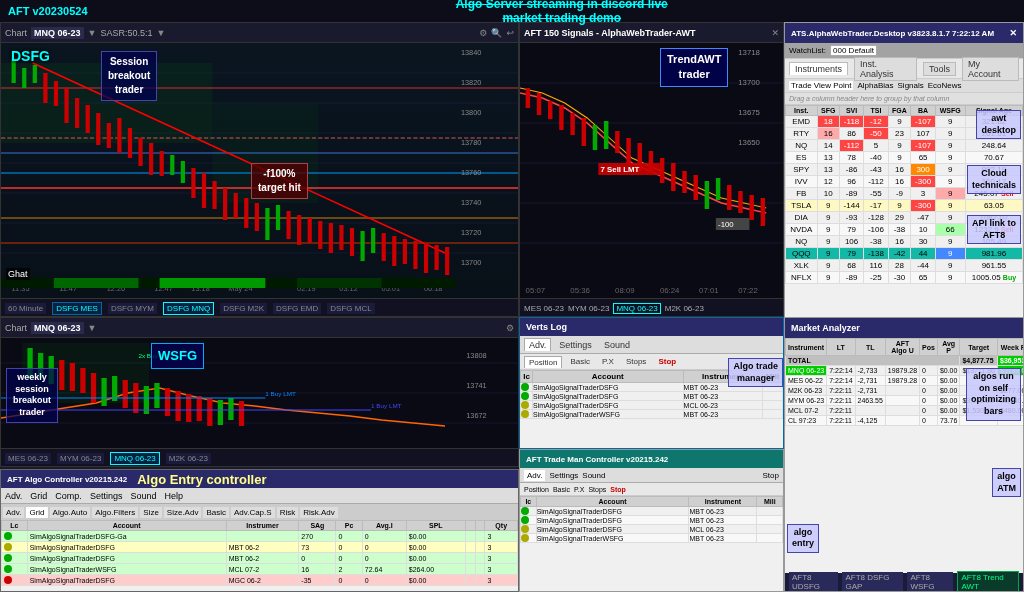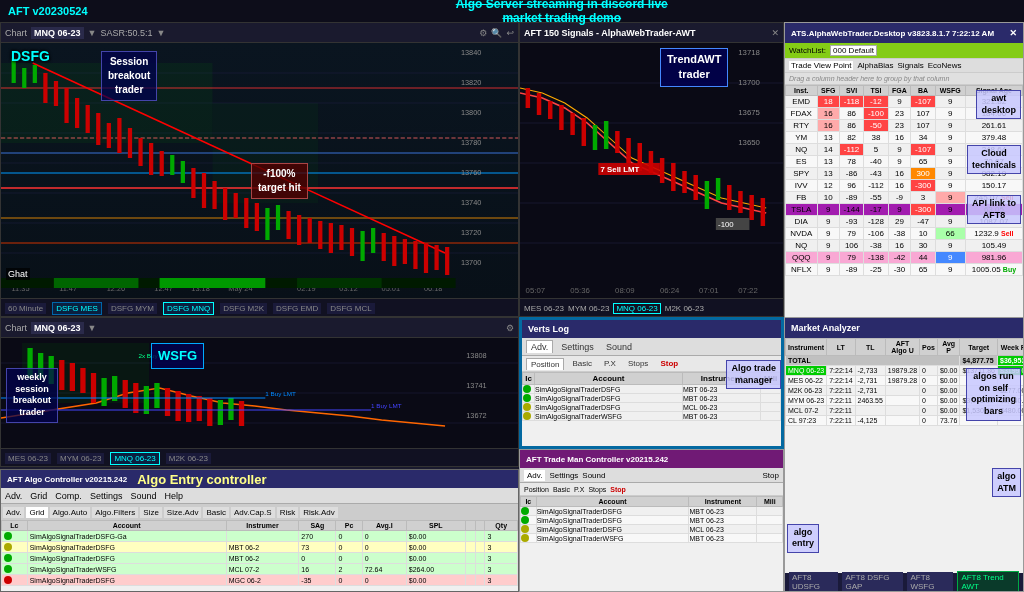--- a/index.html
+++ b/index.html
@@ -369,21 +369,21 @@
     .ae-row-green { background: #ccffcc; }
 
     
     .verts-log {
       position: absolute;
       top: 295px;
       left: 519px;
       width: 265px;
       height: 132px;
       background: #f0f0f0;
-      border: 3px solid #0369a1;
+      border: 1px solid #0369a1;
       overflow: hidden;
     }
     .vl-header {
       height: 18px;
       background: #2a2a6a;
       color: #fff;
       font-size: 9px;
       font-weight: bold;
       display: flex;
       align-items: center;
@@ -774,23 +774,29 @@
     <div class="algo-annotation" style="top:40px; right:0; font-size:9px;">
       Algo trade<br>manager
     </div>
   </div>
 
   <div class="awt-desktop" style="position:absolute; top:0; left:784px; width:240px; height:303px; overflow:hidden;">
     <div class="awt-desktop-header">
       <span style="font-size:8px;">ATS.AlphaWebTrader.Desktop v3823.8.1.7 7:22:12 AM</span>
       <span style="cursor:pointer;">✕</span>
     </div>
-    <div style="background:#84cc16; height:16px; display:flex; align-items:center; padding:0 4px; gap:4px; border-bottom:1px solid #ccc;">
+    <div style="background:#a3a3a3; height:16px; display:flex; align-items:center; padding:0 4px; gap:4px; border-bottom:1px solid #ccc;">
       <span style="font-size:8px;">WatchList:</span>
       <span style="font-size:8px; border:1px solid #aaa; padding:0 2px; background:#fff;">000 Default</span>
+    </div>
+    <div class="awt-desktop-toolbar">
+      <span class="awt-tab active">Instruments</span>
+      <span class="awt-tab">Inst. Analysis</span>
+      <span class="awt-tab">Tools</span>
+      <span class="awt-tab">My Account</span>
     </div>
     <div style="background:#ddd; height:14px; display:flex; align-items:center; padding:0 4px; gap:4px; border-bottom:1px solid #ccc;">
       <span style="font-size:8px; padding:0 2px; background:#fff; cursor:pointer;">Trade View Point</span>
       <span style="font-size:8px; cursor:pointer;">AlphaBias</span>
       <span style="font-size:8px; cursor:pointer;">Signals</span>
       <span style="font-size:8px; cursor:pointer;">EcoNews</span>
     </div>
     <div style="background:#e0e0e0; height:12px; display:flex; align-items:center; padding:0 4px; font-size:7px; border-bottom:1px solid #ccc;">
       <span style="color:#888; font-style:italic;">Drag a column header here to group by that column</span>
     </div>
@@ -812,49 +818,29 @@
           <tr>
               <td>EMD</td>
               <td class="cell-red">18</td>
               <td class="cell-red">-118</td>
               <td class="cell-red">-12</td>
               <td>9</td>
               <td class="cell-red">-107</td>
               <td>9</td>
               <td>321.82</td>
             </tr>
-          <tr style="background:#f8f8f8;">
-              <td>FDAX</td>
-              <td class="cell-light-red">16</td>
-              <td>86</td>
-              <td class="cell-red">-100</td>
-              <td>23</td>
-              <td>107</td>
-              <td>9</td>
-              <td>184.06</td>
-            </tr>
           <tr>
               <td>RTY</td>
               <td class="cell-light-red">16</td>
               <td>86</td>
               <td class="cell-red">-50</td>
               <td>23</td>
               <td>107</td>
               <td>9</td>
               <td>261.61</td>
-            </tr>
-          <tr style="background:#f8f8f8;">
-              <td>YM</td>
-              <td>13</td>
-              <td>82</td>
-              <td>38</td>
-              <td>16</td>
-              <td>34</td>
-              <td>9</td>
-              <td>379.48</td>
             </tr>
           <tr>
               <td>NQ</td>
               <td>14</td>
               <td class="cell-red">-112</td>
               <td>5</td>
               <td>9</td>
               <td class="cell-red">-107</td>
               <td>9</td>
               <td>248.64</td>
@@ -892,21 +878,21 @@
           <tr>
               <td>FB</td>
               <td>10</td>
               <td>-89</td>
               <td>-55</td>
               <td>-9</td>
               <td>3</td>
               <td class="cell-light-red">9</td>
               <td>245.07 <span class="signal-sell">Sell</span></td>
             </tr>
-          <tr style="background:#a21caf;">
+          <tr style="background:#fef9c3;">
               <td>TSLA</td>
               <td>9</td>
               <td>-144</td>
               <td>-17</td>
               <td>9</td>
               <td class="cell-red">-300</td>
               <td>9</td>
               <td>63.05</td>
             </tr>
           <tr>
@@ -932,29 +918,39 @@
           <tr>
               <td>NQ</td>
               <td>9</td>
               <td>106</td>
               <td>-38</td>
               <td>16</td>
               <td>30</td>
               <td>9</td>
               <td>105.49</td>
             </tr>
-          <tr style="background:#f9a8d4;">
+          <tr style="background:#14b8a6;">
               <td>QQQ</td>
               <td>9</td>
               <td>79</td>
               <td>-138</td>
               <td>-42</td>
               <td>44</td>
               <td class="cell-blue">9</td>
               <td>981.96</td>
+            </tr>
+          <tr>
+              <td>XLK</td>
+              <td>9</td>
+              <td>68</td>
+              <td>116</td>
+              <td>28</td>
+              <td>-44</td>
+              <td>9</td>
+              <td>961.55</td>
             </tr>
           <tr style="background:#f8f8f8;">
               <td>NFLX</td>
               <td>9</td>
               <td>-89</td>
               <td>-25</td>
               <td>-30</td>
               <td>65</td>
               <td>9</td>
               <td>1005.05 <span class="signal-buy">Buy</span></td>
@@ -1189,21 +1185,21 @@
             <td></td>
             <td></td>
             <td>3</td>
           </tr>
         </tbody>
       </table>
     </div>
   </div>
 
   <div style="position:absolute; top:427px; left:519px; width:265px; height:143px; background:#f0f0f0; border:1px solid #999; overflow:hidden;">
-    <div style="height:18px; background:#701a75; color:#fff; font-size:8px; font-weight:bold; display:flex; align-items:center; padding:0 6px;">
+    <div style="height:18px; background:#0f766e; color:#fff; font-size:8px; font-weight:bold; display:flex; align-items:center; padding:0 6px;">
       <span>AFT Trade Man Controller v20215.242</span>
     </div>
     <div style="background:#ddd; height:15px; display:flex; align-items:center; padding:0 4px; gap:4px; border-bottom:1px solid #aaa;">
       <span style="font-size:8px; padding:1px 3px; background:#fff; cursor:pointer;">Adv.</span>
       <span style="font-size:8px; cursor:pointer;">Settings</span>
       <span style="font-size:8px; cursor:pointer;">Sound</span>
       <span style="margin-left:auto; font-size:8px; cursor:pointer;">Stop</span>
     </div>
     <div style="background:#e8e8e8; height:13px; display:flex; align-items:center; padding:0 4px; gap:4px; border-bottom:1px solid #ccc;">
       <span style="font-size:7px; cursor:pointer;">Position</span>

